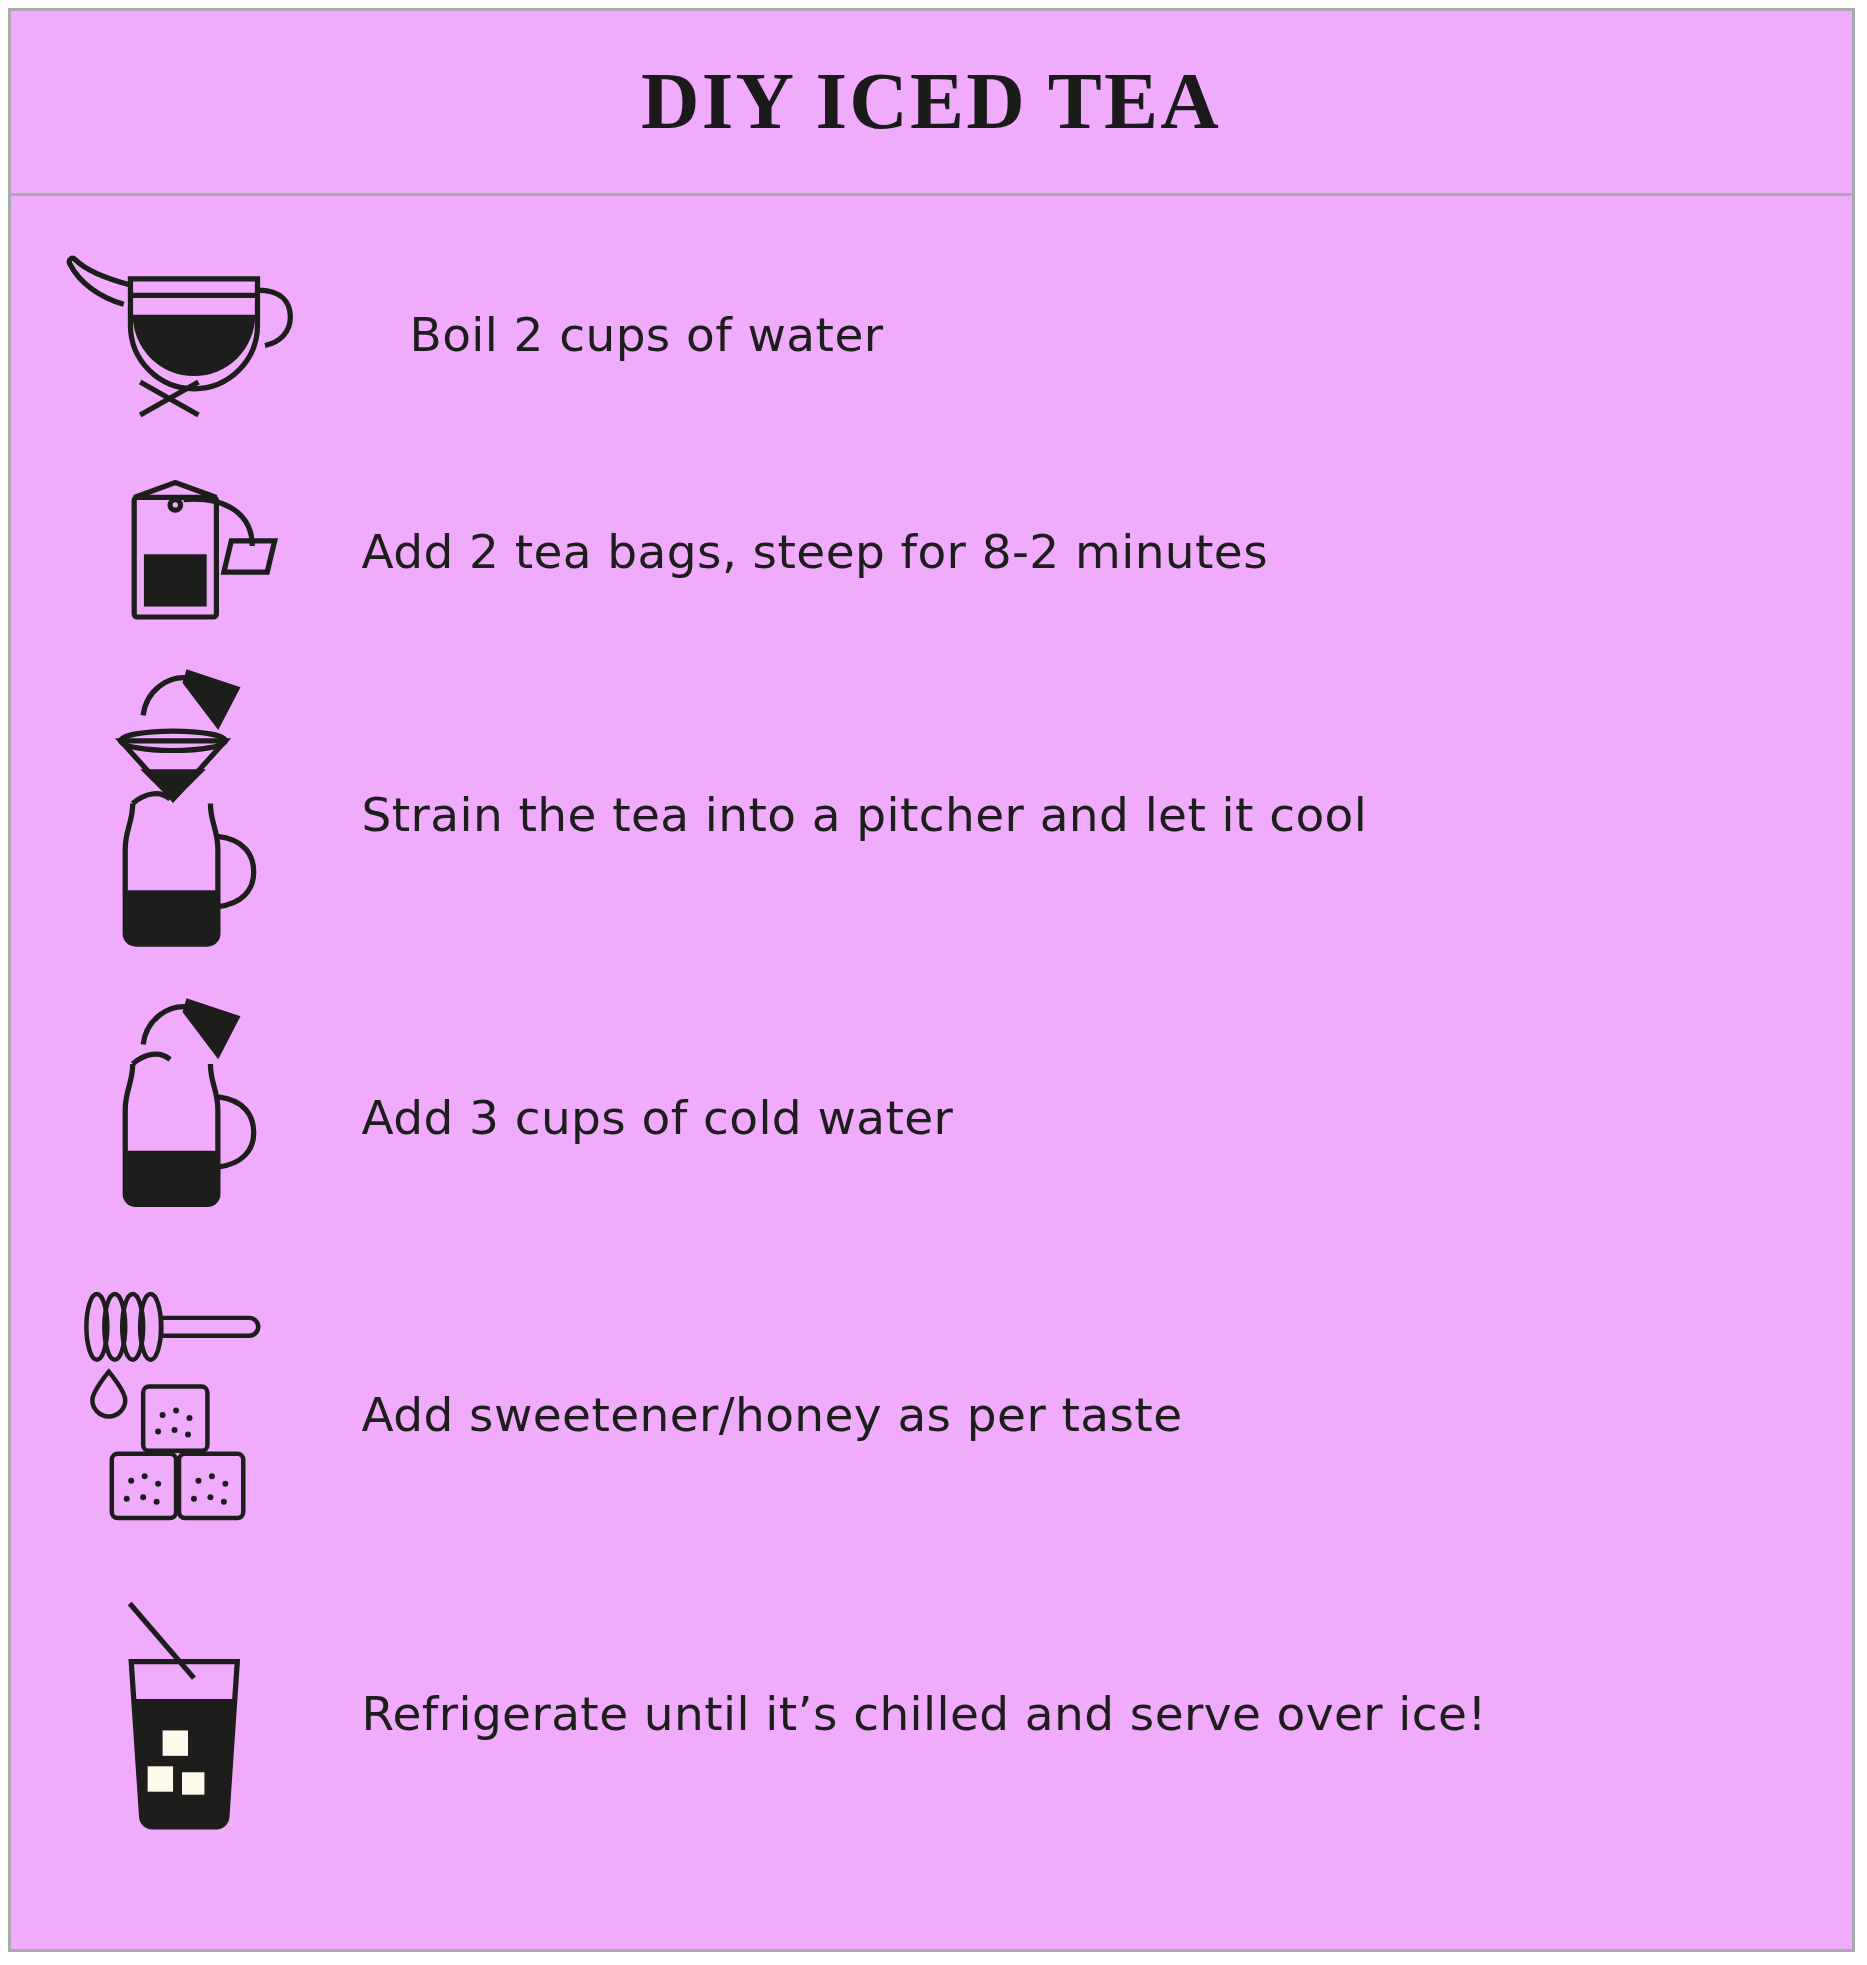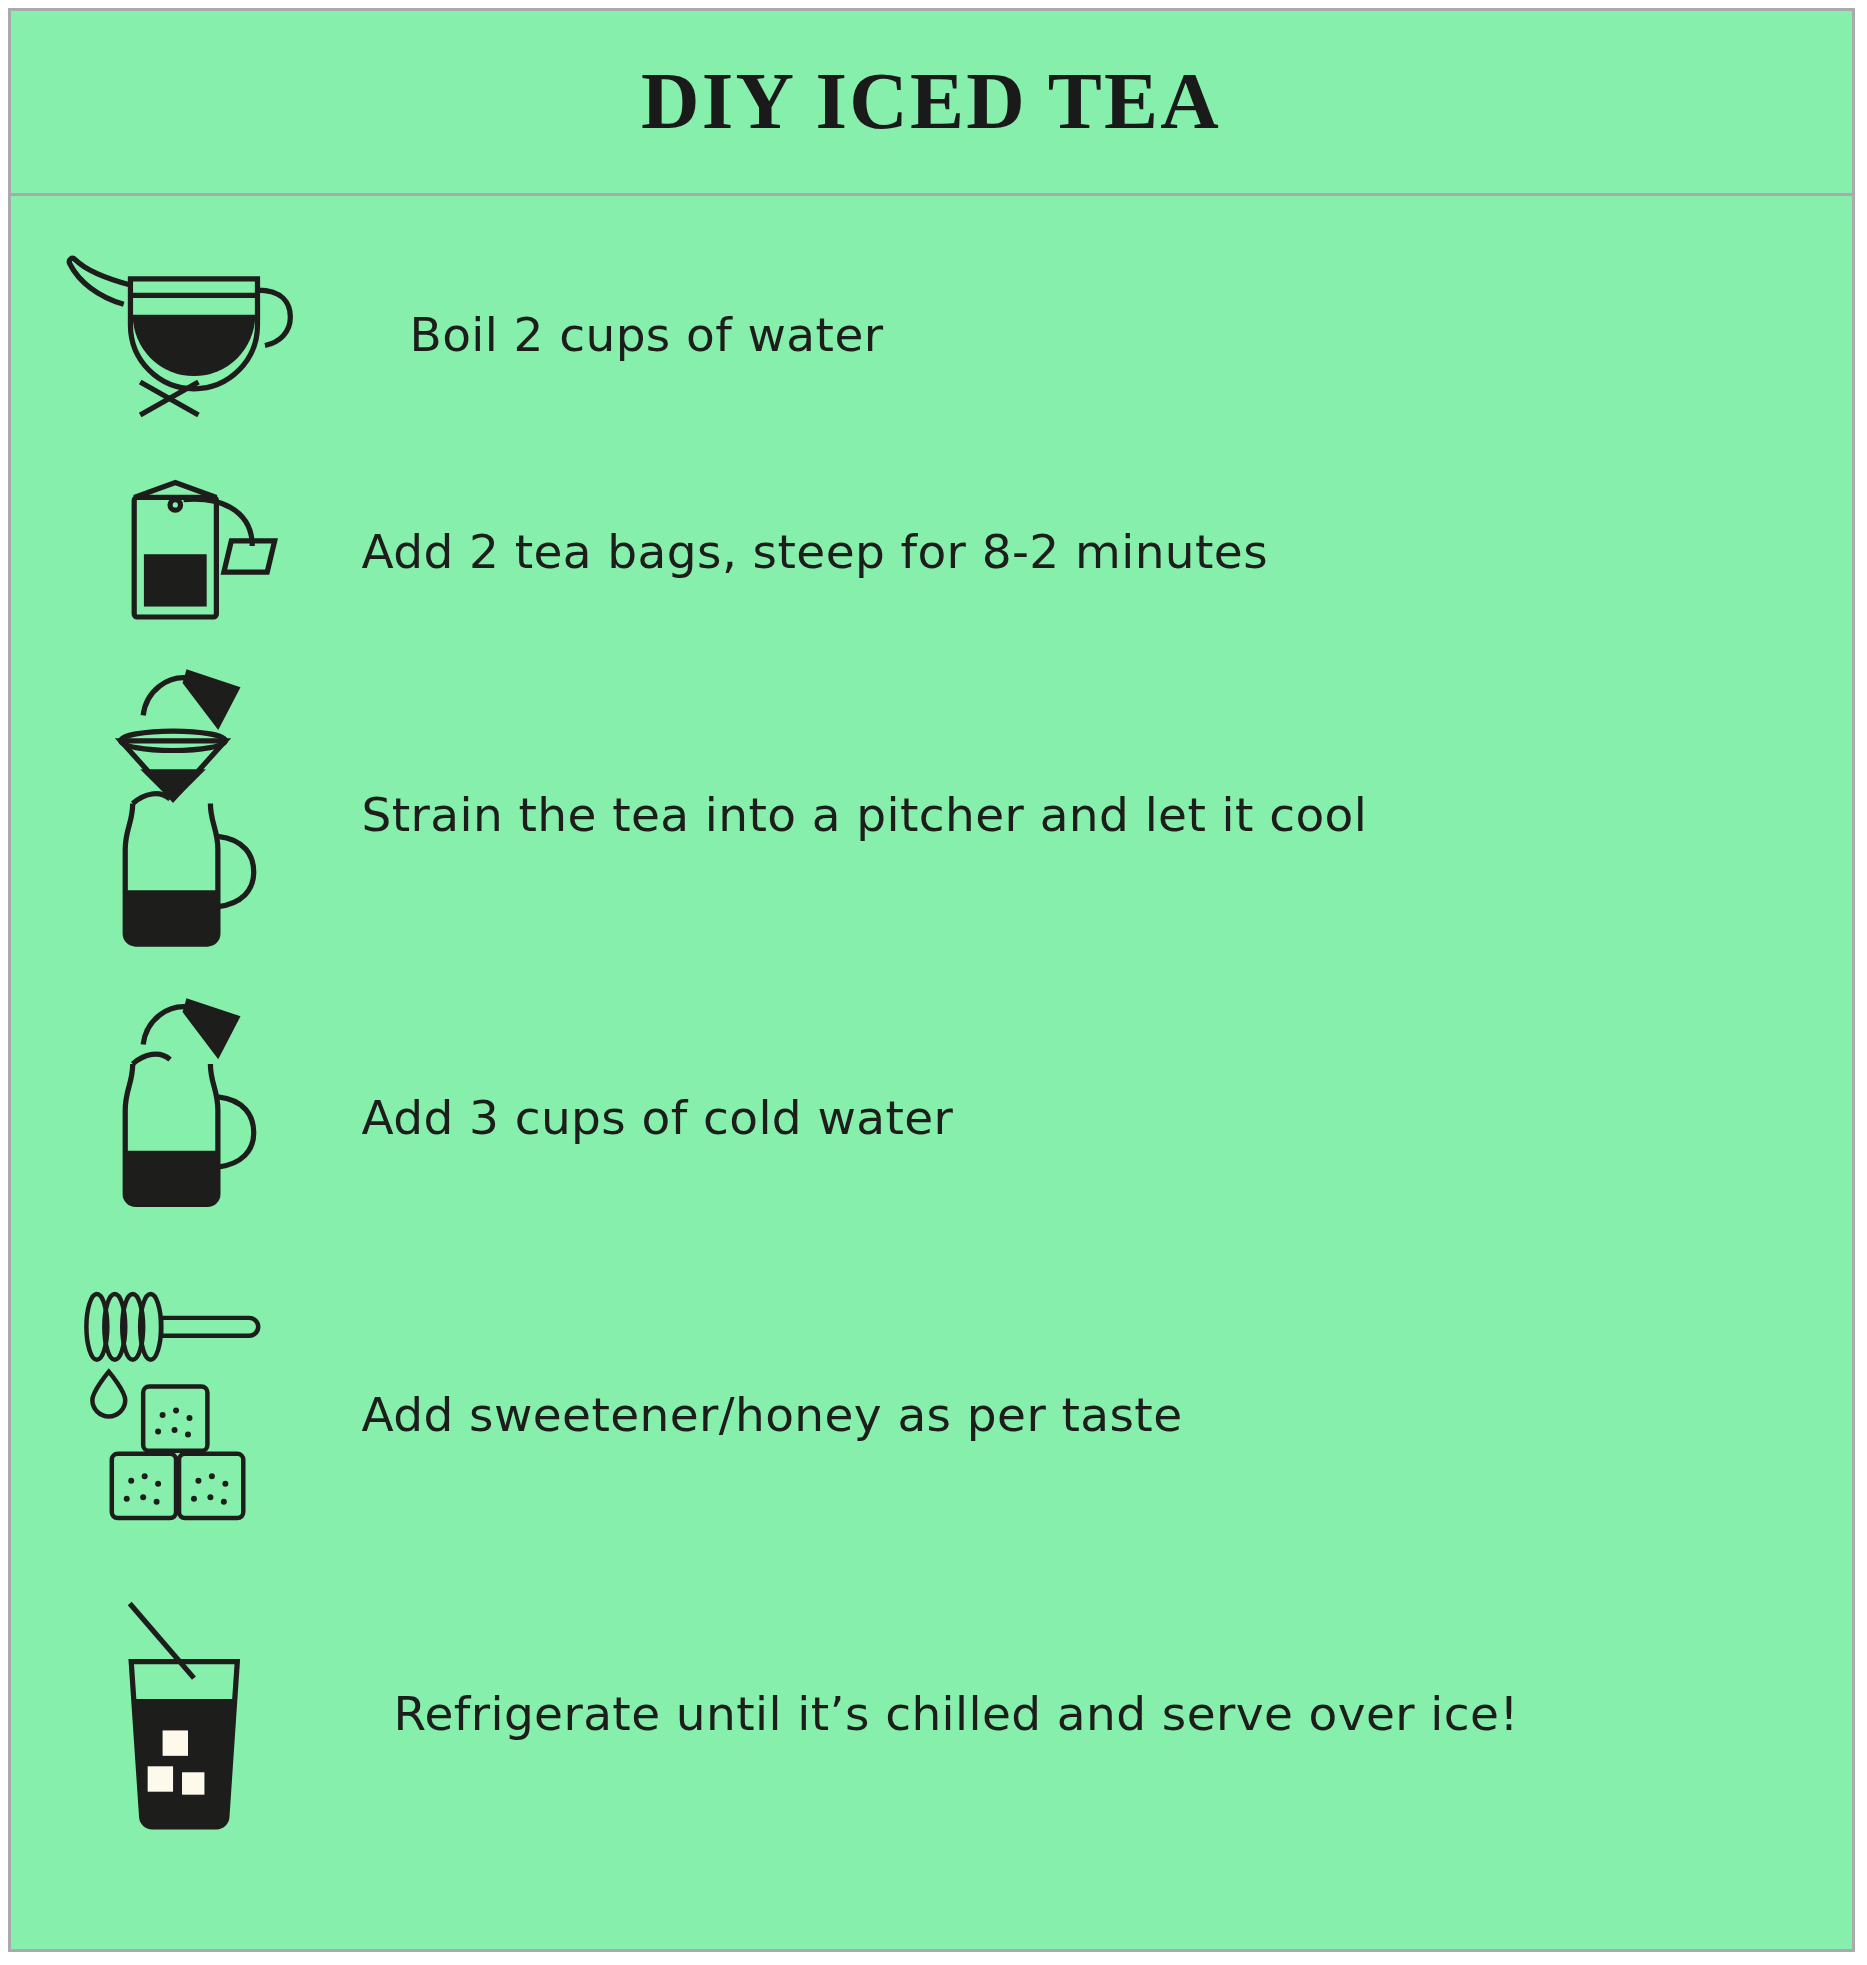--- a/index.html
+++ b/index.html
@@ -12,21 +12,21 @@
     height: 1965px;
     font-family: "Liberation Sans", sans-serif;
     -webkit-font-smoothing: antialiased;
   }
   .poster {
     position: absolute;
     left: 7.5px;
     top: 7.5px;
     width: 1847px;
     height: 1944px;
-    background: #86efac;
+    background: #f0abfc;
     border: 3.7px solid #a9aaac;
     box-sizing: border-box;
     overflow: hidden;
   }
   .title-bar {
     height: 185px;
     border-bottom: 3.7px solid #a9aaac;
     display: flex;
     align-items: center;
     justify-content: center;
@@ -66,21 +66,21 @@
     letter-spacing: 0.4px;
     line-height: 1.25;
     font-weight: 400;
   }
   
   .row-1 { min-height: 217px; gap: 48px; }
   .row-2 { min-height: 217px; }
   .row-3 { min-height: 310px; }
   .row-4 { min-height: 295px; }
   .row-5 { min-height: 299px; }
-  .row-6 { min-height: 299px; gap: 32px; }
+  .row-6 { min-height: 299px; }
 </style>
 </head>
 <body>
 
 <div class="poster">
 
   <div class="title-bar">
     <div class="title">DIY ICED TEA</div>
   </div>
 

